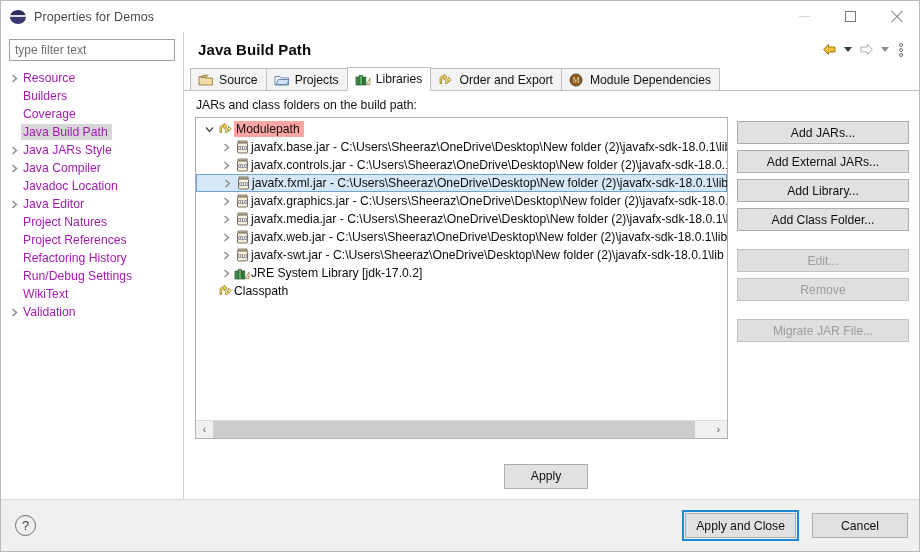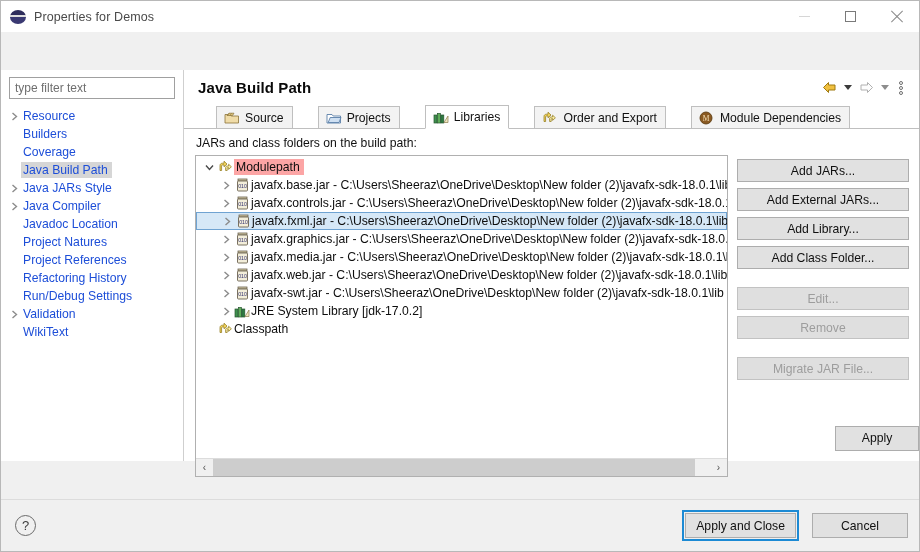--- a/index.html
+++ b/index.html
@@ -18,21 +18,20 @@
   }
   .window {
     position: relative;
     width: 920px;
     height: 552px;
     background: #f0f0f0;
     border: 1px solid #b8b8b8;
     box-sizing: border-box;
     display: flex;
     flex-direction: column;
-    gap: 38px;
   }
 
   
   .titlebar {
     height: 31px;
     background: #ffffff;
     display: flex;
     align-items: center;
     flex: none;
     position: relative;
@@ -128,21 +127,21 @@
     outline: none;
   }
   .filter-input::placeholder { color: #6f6f6f; opacity: 1; }
   .tree { padding-top: 2px; }
   .tree-row {
     height: 18px;
     display: flex;
     align-items: center;
     padding-left: 6px;
     font-size: 12.2px;
-    color: #1d4ed8;
+    color: #a21caf;
     white-space: nowrap;
   }
   .twisty {
     width: 14px; flex: none;
     display: flex; align-items: center; justify-content: center;
     color: #888;
   }
   .twisty svg { display: block; }
   .tree-label { padding: 1px 4px 1px 2px; }
   .tree-row.selected .tree-label {
@@ -200,21 +199,20 @@
     padding: 0 8px 0 7px;
     font-size: 12.2px;
     color: #111;
     background: #f3f3f3;
     border: 1px solid #bfbfbf;
     border-bottom: none;
     margin-right: -1px;
     box-sizing: border-box;
     white-space: nowrap;
     position: relative;
-    margin-left: 26px;
   }
   .tab.active {
     background: #ffffff;
     height: 24px;
     margin-bottom: -1px;
     z-index: 3;
     border-bottom: 1px solid #ffffff;
   }
   .tab-ico { width: 16px; height: 14px; flex: none; position: relative; }
 
@@ -325,21 +323,22 @@
     border-color: #c2c2c2;
   }
   .btn-gap { height: 6px; flex: none; }
 
   
   .apply-row {
     height: 46px;
     flex: none;
     display: flex;
     align-items: center;
-    justify-content: flex-end;
+    justify-content: center;
+    padding-right: 11px;
   }
   .btn-apply {
     width: 84px; height: 25px;
     background: #e1e1e1;
     border: 1px solid #adadad;
     font-size: 12.2px;
     color: #101010;
     display: flex; align-items: center; justify-content: center;
     box-sizing: border-box;
   }
@@ -454,46 +453,54 @@
                 <path d="M1.5 1 L5.5 4.5 L1.5 8" fill="none" stroke="#8c8c8c" stroke-width="1.4"></path>
               </svg>
             </span>
             <span class="tree-label">Java Compiler</span>
           </div>
           <div class="tree-row">
             <span class="twisty"></span>
             <span class="tree-label">Javadoc Location</span>
           </div>
           <div class="tree-row">
+            <span class="twisty">
+              <svg width="7" height="9" viewBox="0 0 7 9">
+                <path d="M1.5 1 L5.5 4.5 L1.5 8" fill="none" stroke="#8c8c8c" stroke-width="1.4"></path>
+              </svg>
+            </span>
+            <span class="tree-label">Java Editor</span>
+          </div>
+          <div class="tree-row">
             <span class="twisty"></span>
             <span class="tree-label">Project Natures</span>
           </div>
           <div class="tree-row">
             <span class="twisty"></span>
             <span class="tree-label">Project References</span>
           </div>
           <div class="tree-row">
             <span class="twisty"></span>
             <span class="tree-label">Refactoring History</span>
           </div>
           <div class="tree-row">
             <span class="twisty"></span>
             <span class="tree-label">Run/Debug Settings</span>
+          </div>
+          <div class="tree-row">
+            <span class="twisty"></span>
+            <span class="tree-label">WikiText</span>
           </div>
           <div class="tree-row">
             <span class="twisty">
               <svg width="7" height="9" viewBox="0 0 7 9">
                 <path d="M1.5 1 L5.5 4.5 L1.5 8" fill="none" stroke="#8c8c8c" stroke-width="1.4"></path>
               </svg>
             </span>
             <span class="tree-label">Validation</span>
-          </div>
-          <div class="tree-row">
-            <span class="twisty"></span>
-            <span class="tree-label">WikiText</span>
           </div>
         </div>
     </div>
 
     <div class="right-pane">
 
       <div class="page-header">
         <div class="page-title">Java Build Path</div>
         <div class="nav-icons">
           <div class="nav-btn">

